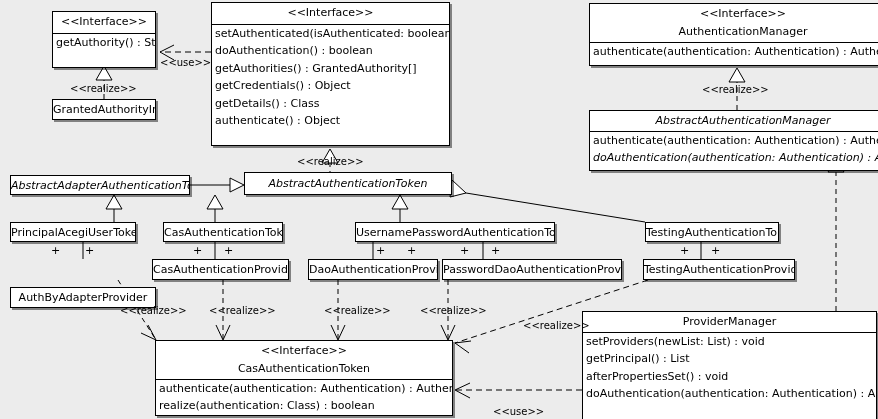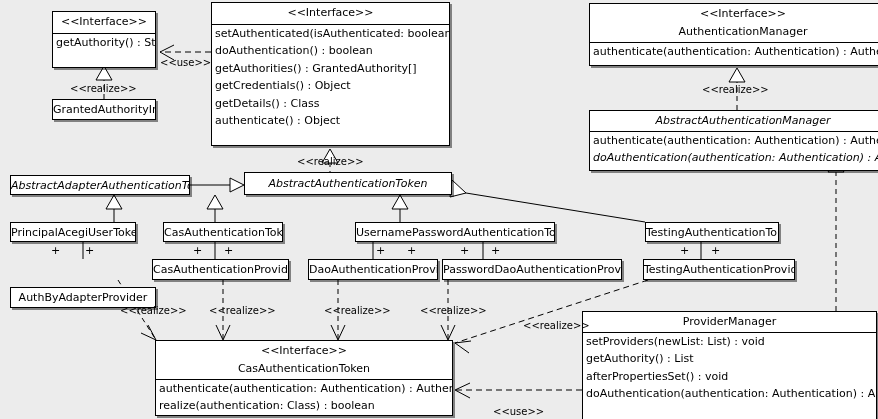--- a/index.html
+++ b/index.html
@@ -247,21 +247,21 @@
       <div class="op">realize(authentication: Class) : boolean</div>
     </div>
   </div>
 
   <div class="uml" style="left:574px;top:311px;width:295px;height:116px;">
     <div class="hdr" style="line-height:19px;">
       <span class="cname">ProviderManager</span>
     </div>
     <div class="ops sep">
       <div class="op">setProviders(newList: List) : void</div>
-      <div class="op">getAuthority() : List</div>
+      <div class="op">getPrincipal() : List</div>
       <div class="op">afterPropertiesSet() : void</div>
       <div class="op">doAuthentication(authentication: Authentication) : Authentication</div>
     </div>
   </div>
 
   <span class="lbl" style="left:152px;top:57px;">&lt;&lt;use&gt;&gt;</span>
   <span class="lbl" style="left:62px;top:83px;">&lt;&lt;realize&gt;&gt;</span>
   <span class="lbl" style="left:289px;top:156px;">&lt;&lt;realize&gt;&gt;</span>
   <span class="lbl" style="left:694px;top:84px;">&lt;&lt;realize&gt;&gt;</span>
   <span class="lbl" style="left:112px;top:305px;">&lt;&lt;realize&gt;&gt;</span>

